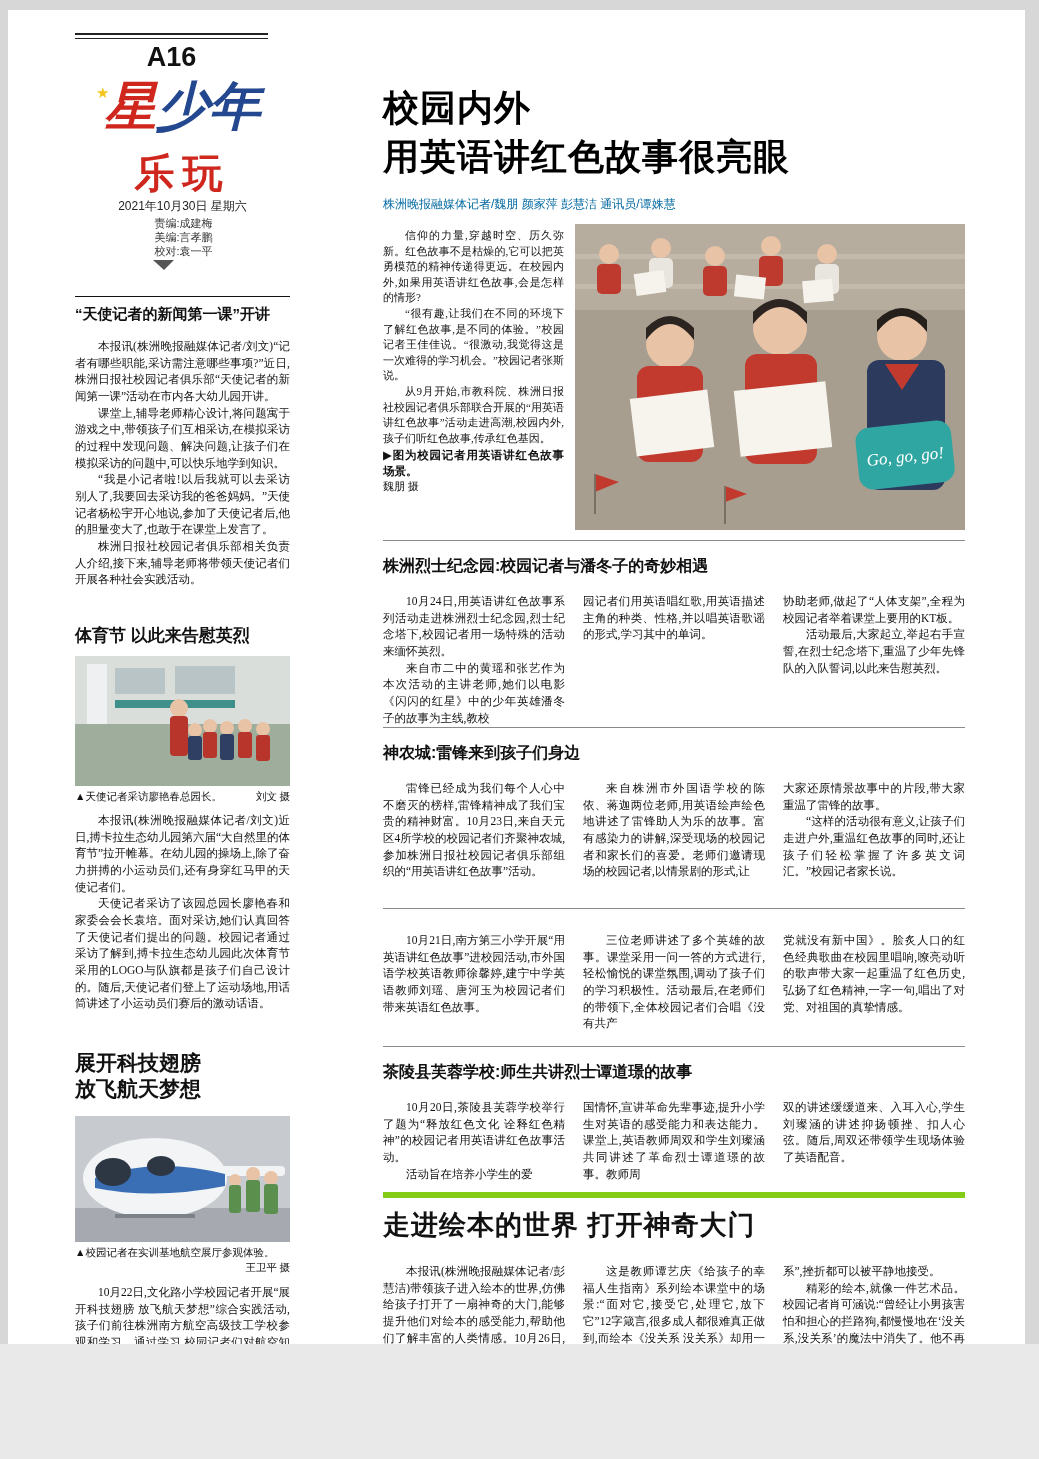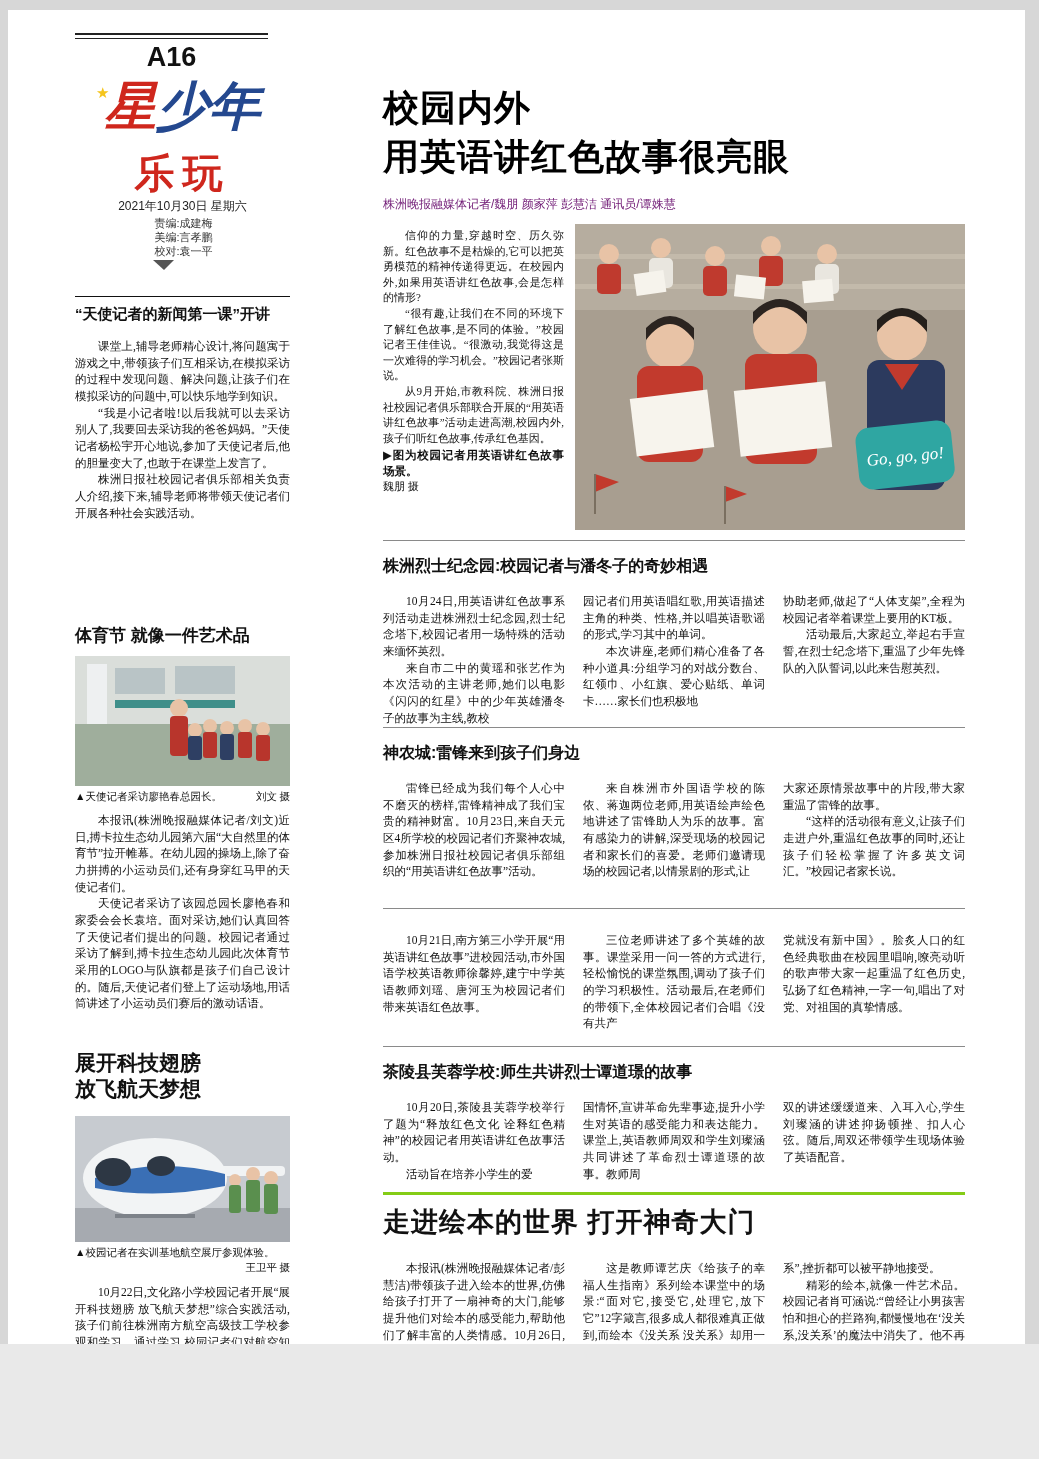--- a/index.html
+++ b/index.html
@@ -41,35 +41,35 @@
   #caption1{left:75px;top:790px;width:215px;font-size:10.5px;display:flex;justify-content:space-between;}
   #a2-body{left:75px;top:812px;width:215px;}
   #a3-title{left:75px;top:1050px;width:215px;font-size:21px;}
   #photo2{left:75px;top:1116px;width:215px;height:126px;}
   #caption2{left:75px;top:1246px;width:215px;font-size:10.5px;line-height:1.4;}
   #caption2 .credit{display:block;text-align:right;}
   #a3-body{left:75px;top:1284px;width:215px;}
 
   
   #headline{left:383px;top:84px;width:585px;font-size:36px;font-weight:bold;line-height:1.35;letter-spacing:1px;color:#000;}
-  #byline{left:383px;top:196px;width:585px;font-size:12px;color:#701a75;}
+  #byline{left:383px;top:196px;width:585px;font-size:12px;color:#0369a1;}
   #intro{left:383px;top:228px;width:181px;font-size:11px;line-height:1.42;}
   #intro p{margin:0;text-indent:2em;text-align:justify;}
   #main-caption{margin-top:10px;font-size:11.5px;font-weight:bold;text-indent:0 !important;}
   #main-caption-credit{margin-top:3px;text-align:right;font-weight:normal;text-indent:0 !important;}
   #main-photo{left:575px;top:224px;width:390px;height:306px;}
 
   .sec{left:383px;width:582px;border-top:1px solid #8a8a8a;padding-top:15px;}
   .sec-title{font-size:16px;font-weight:bold;margin:0 0 8px 0;}
   .cols{display:flex;gap:18px;}
   .col{flex:1;font-size:11.5px;line-height:1.45;margin-top:8px;}
   .col p{margin:0;text-indent:2em;text-align:justify;}
   .col.cont p:first-child{text-indent:0;}
   #sec1{top:540px;} #sec2{top:727px;} #sec3{top:908px;} #sec4{top:1046px;}
-  #bottom-sec{top:1192px;border-top:3px solid #84cc16;padding-top:9px;}
+  #bottom-sec{top:1192px;border-top:6px solid #84cc16;padding-top:9px;}
   #bottom-title{font-size:27px;font-weight:bold;margin:0 0 12px 0;letter-spacing:1px;}
 
   .photo-frame{background:#b5ab9d;}
   svg{display:block;}
 </style>
 </head>
 <body>
 
 <div class="page">
 
@@ -96,26 +96,27 @@
     </div>
   <div class="abs" id="fold-icon">
     <svg width="26" height="14" viewBox="0 0 26 14">
         <path d="M1 2 L22 2 L12 12 Z" fill="#555"></path>
       </svg>
   </div>
 
   <div class="abs" id="a1-rule"></div>
   <div class="abs sans side-title" id="a1-title">“天使记者的新闻第一课”开讲</div>
   <div class="abs bodytxt" id="a1-body">
+      <p>本报讯(株洲晚报融媒体记者/刘文)“记者有哪些职能,采访需注意哪些事项?”近日,株洲日报社校园记者俱乐部“天使记者的新闻第一课”活动在市内各大幼儿园开讲。</p>
       <p>课堂上,辅导老师精心设计,将问题寓于游戏之中,带领孩子们互相采访,在模拟采访的过程中发现问题、解决问题,让孩子们在模拟采访的问题中,可以快乐地学到知识。</p>
       <p>“我是小记者啦!以后我就可以去采访别人了,我要回去采访我的爸爸妈妈。”天使记者杨松宇开心地说,参加了天使记者后,他的胆量变大了,也敢于在课堂上发言了。</p>
       <p>株洲日报社校园记者俱乐部相关负责人介绍,接下来,辅导老师将带领天使记者们开展各种社会实践活动。</p>
     </div>
 
-  <div class="abs sans side-title" id="a2-title">体育节 就像一件艺术品</div>
+  <div class="abs sans side-title" id="a2-title">体育节 以此来告慰英烈</div>
   <div class="abs photo-frame" id="photo1">
     <svg width="215" height="130" viewBox="0 0 215 130">
       <rect width="215" height="130" fill="#cdd2cb"></rect>
       <rect x="0" y="0" width="215" height="68" fill="#dadeda"></rect>
       <rect x="12" y="8" width="20" height="78" fill="#eef0f1"></rect>
       <rect x="40" y="12" width="50" height="26" fill="#b9c4c6"></rect>
       <rect x="100" y="10" width="60" height="28" fill="#b9c4c6"></rect>
       <rect x="40" y="44" width="120" height="8" fill="#3f8f8a"></rect>
       <rect x="0" y="68" width="215" height="62" fill="#9fae9c"></rect>
       <circle cx="104" cy="52" r="9" fill="#e8c3a6"></circle>
@@ -237,21 +238,20 @@
 
   <div class="abs sec" id="sec1">
     <h3 class="sec-title sans">株洲烈士纪念园:校园记者与潘冬子的奇妙相遇</h3>
     <div class="cols">
       <div class="col">
           <p>10月24日,用英语讲红色故事系列活动走进株洲烈士纪念园,烈士纪念塔下,校园记者用一场特殊的活动来缅怀英烈。</p>
           <p>来自市二中的黄瑶和张艺作为本次活动的主讲老师,她们以电影《闪闪的红星》中的少年英雄潘冬子的故事为主线,教校</p>
         </div>
       <div class="col cont">
           <p>园记者们用英语唱红歌,用英语描述主角的种类、性格,并以唱英语歌谣的形式,学习其中的单词。</p>
-          <p>本次讲座,老师们精心准备了各种小道具:分组学习的对战分数台、红领巾、小红旗、爱心贴纸、单词卡……家长们也积极地</p>
         </div>
       <div class="col cont">
           <p>协助老师,做起了“人体支架”,全程为校园记者举着课堂上要用的KT板。</p>
           <p>活动最后,大家起立,举起右手宣誓,在烈士纪念塔下,重温了少年先锋队的入队誓词,以此来告慰英烈。</p>
         </div>
     </div>
   </div>
 
   <div class="abs sec" id="sec2">
     <h3 class="sec-title sans">神农城:雷锋来到孩子们身边</h3>

